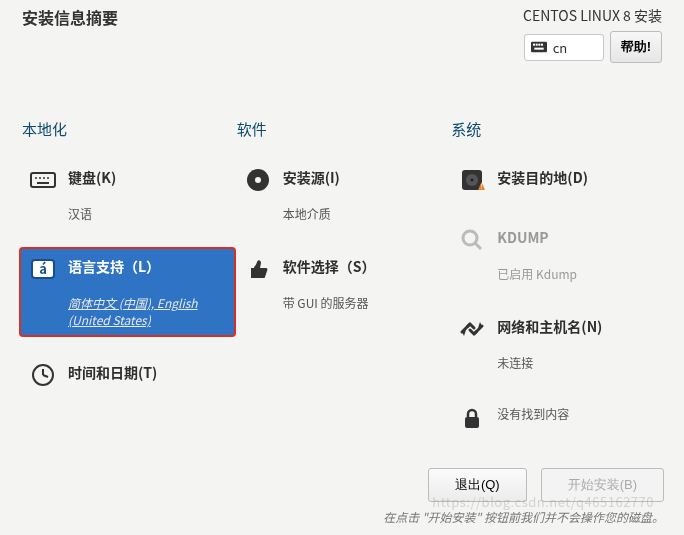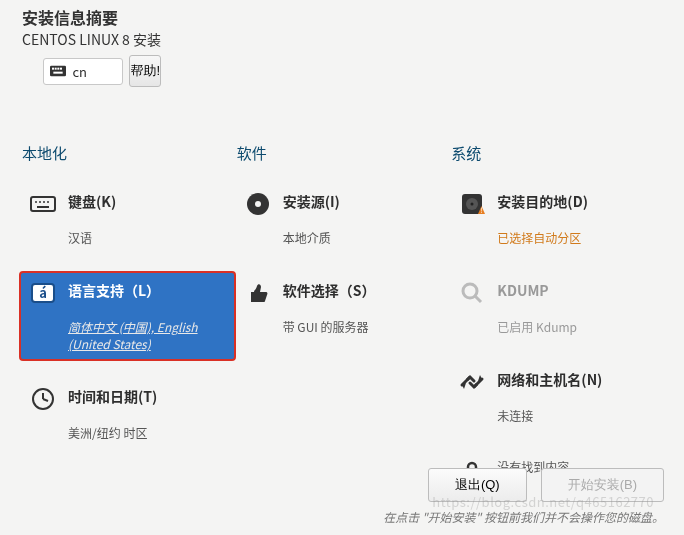--- a/index.html
+++ b/index.html
@@ -10,21 +10,20 @@
   font-family: "Noto Sans CJK SC", "Microsoft YaHei", sans-serif;
   color: #2e2e2e;
   position: relative;
   overflow: hidden;
 }
 .top-bar {
   display: flex;
   justify-content: space-between;
   align-items: flex-start;
   padding: 5px 22px 0 22px;
-  flex-direction: column;
 }
 .page-title {
   font-size: 16px;
   font-weight: bold;
   color: #333;
 }
 .top-right {
   display: flex;
   flex-direction: column;
   align-items: flex-end;
@@ -48,23 +47,24 @@
   padding: 3px 6px;
   gap: 6px;
   width: 80px;
 }
 .kb-field .kb-icon { width: 16px; height: 12px; }
 .kb-field span { font-size: 13px; }
 .help-btn {
   background: linear-gradient(#f7f7f7, #e6e6e6);
   border: 1px solid #bcbcbc;
   border-radius: 3px;
-  padding: 6px 0;
+  padding: 6px 10px;
   font-size: 13px;
   cursor: pointer;
+  font-weight: bold;
 }
 .content {
   display: flex;
   padding: 55px 20px 0 20px;
   gap: 0;
 }
 .col {
   flex: 1;
 }
 .col-label {
@@ -203,21 +203,20 @@
     <div class="spoke">
       <div class="spoke-icon">
         <svg width="26" height="26" viewBox="0 0 26 26">
             <circle cx="13" cy="13" r="10" fill="none" stroke="#333" stroke-width="2"></circle>
             <line x1="13" y1="13" x2="13" y2="7" stroke="#333" stroke-width="2"></line>
             <line x1="13" y1="13" x2="18" y2="15" stroke="#333" stroke-width="2"></line>
           </svg>
       </div>
       <div class="spoke-text">
         <div class="spoke-title">时间和日期(T)</div>
-        <div class="spoke-sub">美洲/纽约 时区</div>
       </div>
     </div>
   </div>
 
   <div class="col">
     <div class="col-label">软件</div>
 
     <div class="spoke">
       <div class="spoke-icon">
         <svg width="26" height="26" viewBox="0 0 26 26">
@@ -252,21 +251,20 @@
         <svg width="26" height="26" viewBox="0 0 26 26">
             <rect x="3" y="3" width="20" height="20" rx="3" fill="#333"></rect>
             <circle cx="13" cy="13" r="6" fill="#555"></circle>
             <circle cx="13" cy="13" r="1.5" fill="#222"></circle>
             <polygon points="19,23 26,23 22.5,15" fill="#e67e22"></polygon>
             <text x="22.5" y="22" text-anchor="middle" font-size="7" fill="#fff">!</text>
           </svg>
       </div>
       <div class="spoke-text">
         <div class="spoke-title">安装目的地(D)</div>
-        <div class="spoke-sub warn">已选择自动分区</div>
       </div>
     </div>
 
     <div class="spoke disabled">
       <div class="spoke-icon">
         <svg width="26" height="26" viewBox="0 0 26 26">
             <circle cx="11" cy="11" r="7" fill="none" stroke="#bbb" stroke-width="3"></circle>
             <line x1="16" y1="16" x2="22" y2="22" stroke="#bbb" stroke-width="3"></line>
           </svg>
       </div>

